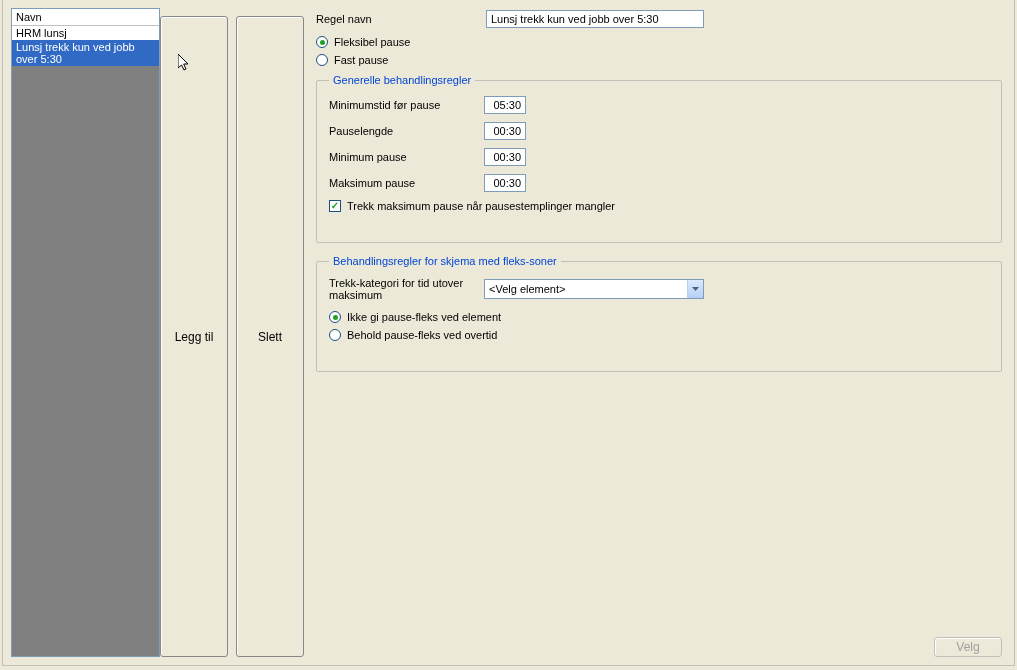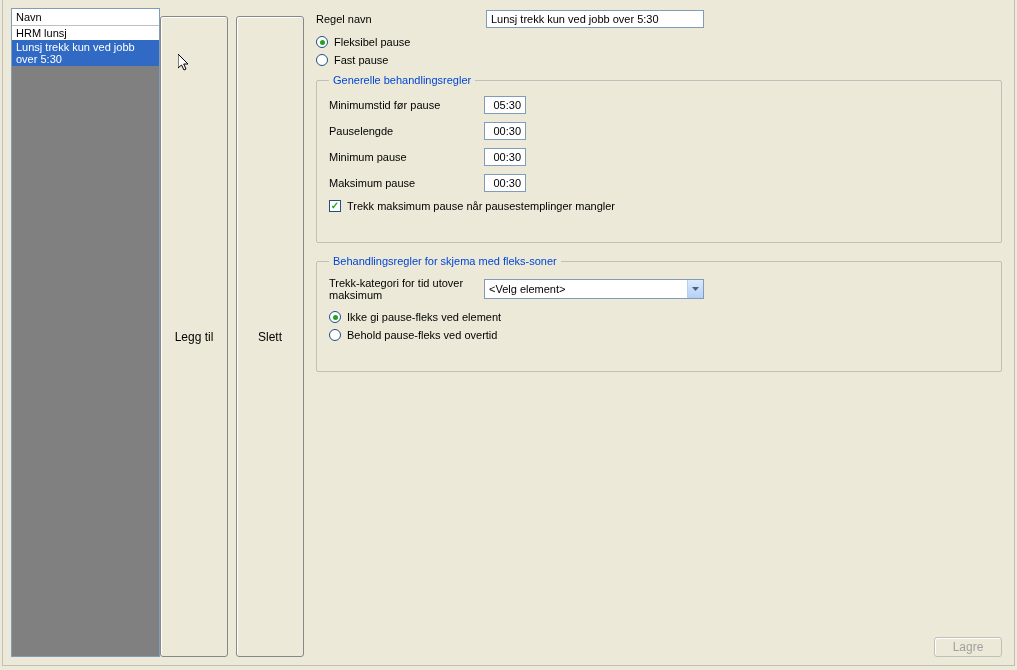--- a/index.html
+++ b/index.html
@@ -253,20 +253,20 @@
         <span class="radio checked"></span>
         <span>Ikke gi pause-fleks ved element</span>
       </div>
       <div class="radio-row">
         <span class="radio"></span>
         <span>Behold pause-fleks ved overtid</span>
       </div>
     </fieldset>
 
     <div class="bottom-right">
-      <button class="btn disabled">Lagre</button>
+      <button class="btn disabled">Velg</button>
     </div>
   </div>
 </div>
 
 <svg class="cursor" width="16" height="20" viewBox="0 0 16 20">
   <path d="M0 0 L0 14 L3.5 11 L6 16 L8 15 L5.7 10 L10 10 Z" fill="#fff" stroke="#000" stroke-width="1"></path>
 </svg>
 
 </body></html>

